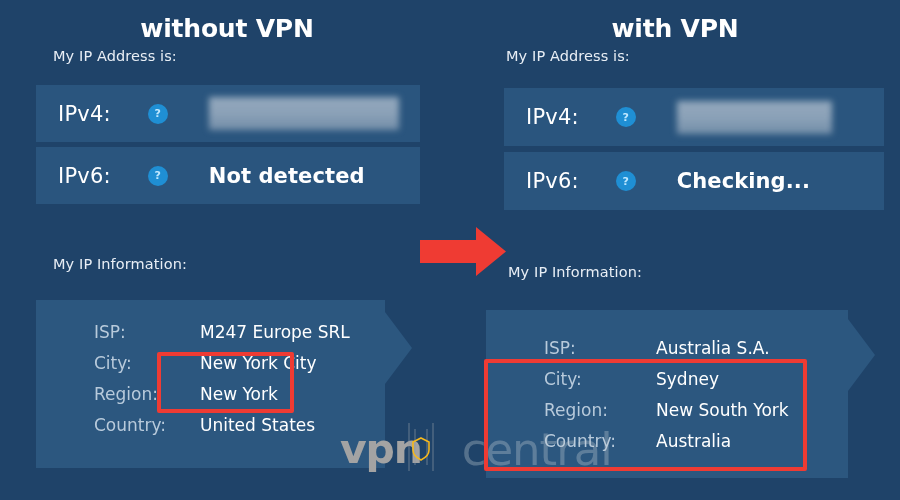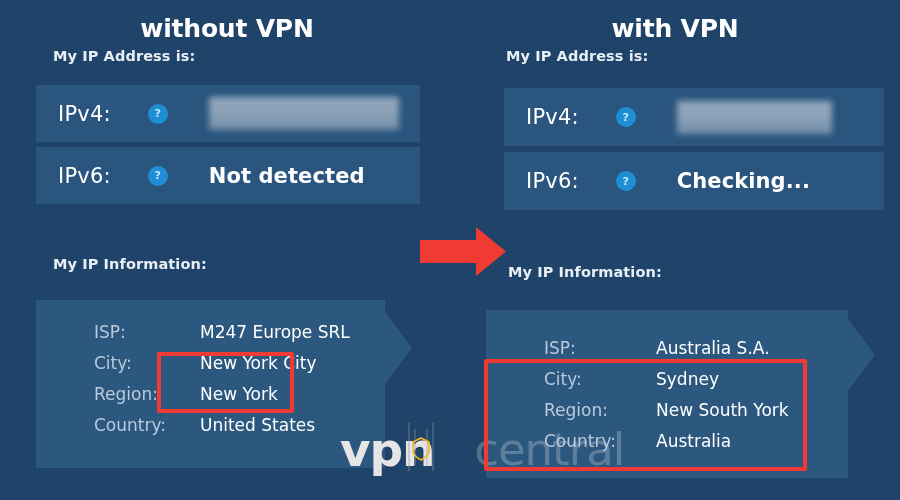--- a/index.html
+++ b/index.html
@@ -48,21 +48,20 @@
   }
   .panel-left .vpn-title  { left: 2px; }
   .panel-right .vpn-title { left: 0px; }
 
   .section-label {
     position: absolute;
     color: #e8eef5;
     font-size: 14.5px;
     letter-spacing: 0.1px;
     white-space: nowrap;
-    font-weight: bold;
   }
   .panel-left  .ip-address-label { left: 53px;  top: 48px; }
   .panel-right .ip-address-label { left: 56px;  top: 48px; }
   .panel-left  .ip-info-label    { left: 53px;  top: 256px; }
   .panel-right .ip-info-label    { left: 58px;  top: 264px; }
 
   
   .ip-card {
     position: absolute;
     background: #2a557e;
@@ -192,22 +191,22 @@
   .watermark {
     position: absolute;
     left: 340px;
     top: 425px;
     display: flex;
     align-items: center;
     height: 48px;
     pointer-events: none;
   }
   .wm-vpn {
-    color: #e5e5e5;
-    font-size: 47px;
+    color: #a3a3a3;
+    font-size: 41px;
     font-weight: bold;
     letter-spacing: -1.2px;
     line-height: 1;
   }
   .wm-central {
     color: rgba(197,205,214,0.33);
     font-size: 45px;
     letter-spacing: -1px;
     line-height: 1;
     margin-left: 40px;

